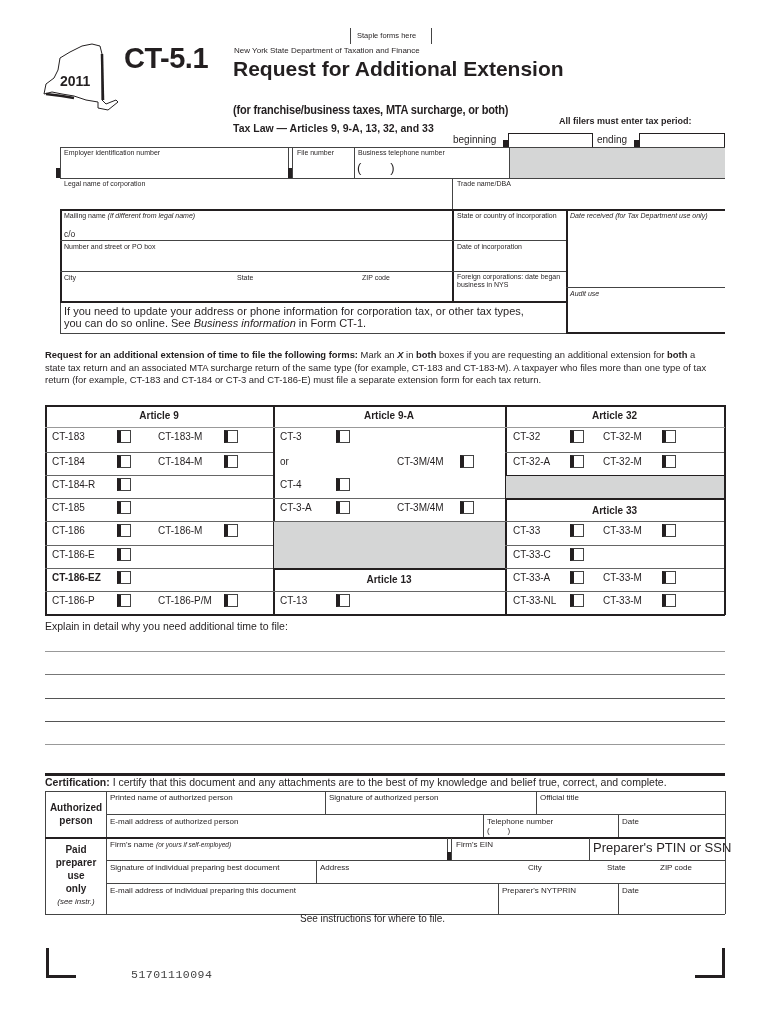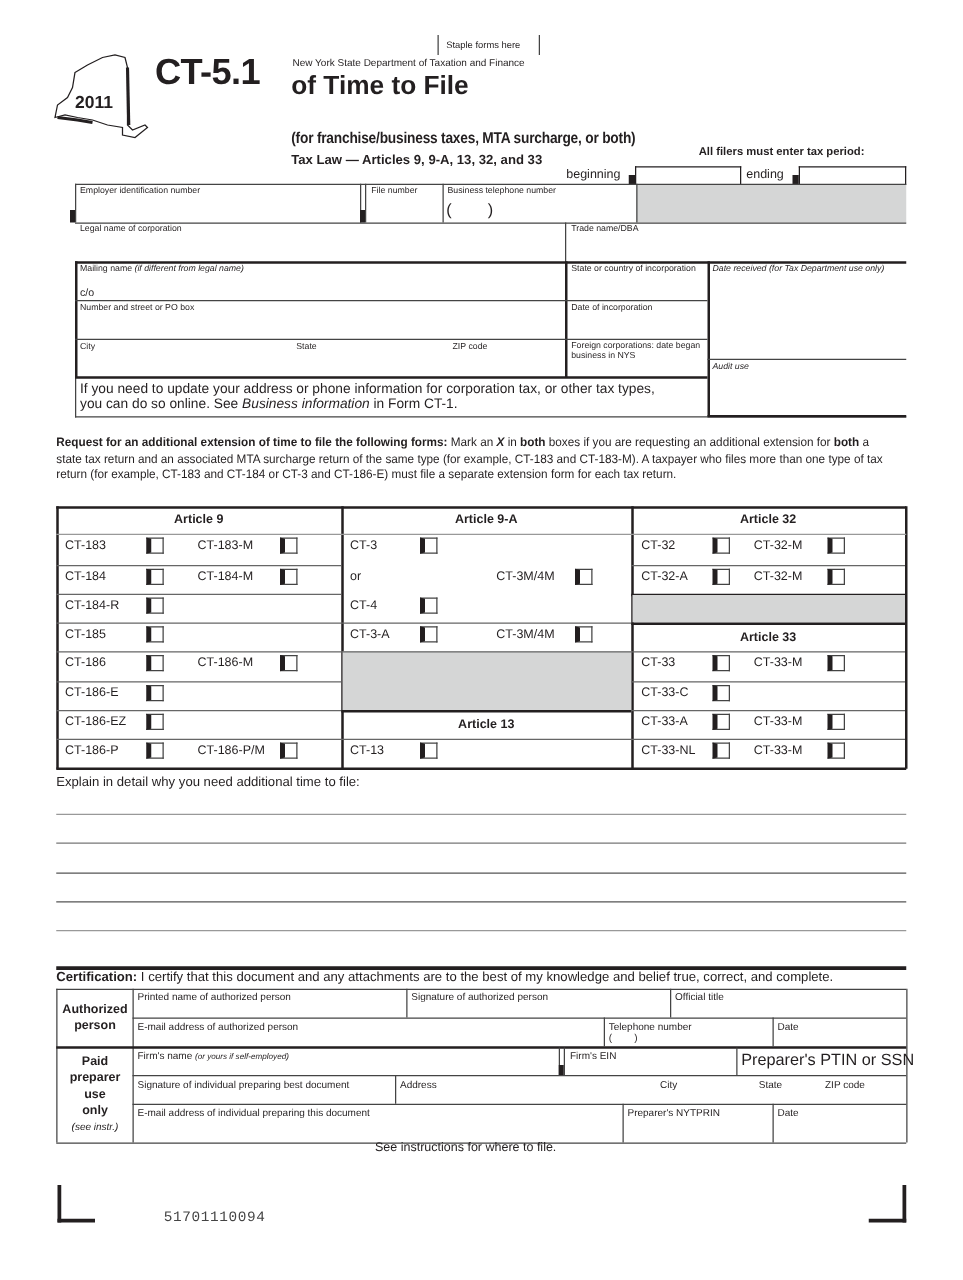--- a/index.html
+++ b/index.html
@@ -56,21 +56,21 @@
 
 <svg class="abs ny-map" viewBox="0 0 80 72">
   <path d="M20 18 L30 12 L42 6 L52 4 L60 6 L62 14 L62 60 L66 64 L76 60 L78 62 L68 70 L58 68 L58 62 L46 60 L34 56 L22 54 L12 52 L4 54 L6 44 L14 38 L18 30 Z" fill="#fff" stroke="#231f20" stroke-width="1"></path>
   <path d="M62 14 L63 60" stroke="#231f20" stroke-width="2.5"></path>
   <path d="M6 54 L22 56 L34 58" stroke="#231f20" stroke-width="2.5" fill="none"></path>
 </svg>
 <div class="abs year">2011</div>
 <div class="abs formno">CT-5.1</div>
 <div class="abs dept">New York State Department of Taxation and Finance</div>
 <div class="abs title1">
-  <div>of Time to File</div>
+  <div>Request for Additional Extension</div>
 </div>
 <div class="abs subtitle">(for franchise/business taxes, MTA surcharge, or both)</div>
 <div class="abs taxlaw">Tax Law — Articles 9, 9-A, 13, 32, and 33</div>
 <div class="abs allfilers">All filers must enter tax period:</div>
 <div class="abs beg-lbl">beginning</div>
 <div class="abs marker" style="left:503px;top:140px;width:5px;height:8px;"></div>
 <div class="abs period-box" style="left:508px;top:133px;width:85px;"></div>
 <div class="abs end-lbl">ending</div>
 <div class="abs marker" style="left:634px;top:140px;width:5px;height:8px;"></div>
 <div class="abs period-box" style="left:639px;top:133px;width:86px;"></div>
@@ -173,21 +173,21 @@
     <div class="cb" style="left:117px;top:501px;"></div>
     <div class="hline" style="left:45px;top:521px;width:228px;border-color:#666;"></div>
     <div class="cell-lbl" style="left:52px;top:525px;">CT-186</div>
     <div class="cb" style="left:117px;top:524px;"></div>
     <div class="cell-lbl" style="left:158px;top:525px;">CT-186-M</div>
     <div class="cb" style="left:224px;top:524px;"></div>
     <div class="hline" style="left:45px;top:545px;width:228px;border-color:#666;"></div>
     <div class="cell-lbl" style="left:52px;top:549px;">CT-186-E</div>
     <div class="cb" style="left:117px;top:548px;"></div>
     <div class="hline" style="left:45px;top:568px;width:228px;border-color:#666;"></div>
-    <div class="cell-lbl" style="left:52px;top:572px;">CT-186-EZ</div>
+    <div class="cell-lbl" style="left:52px;top:572px;font-weight:bold;">CT-186-EZ</div>
     <div class="cb" style="left:117px;top:571px;"></div>
     <div class="hline" style="left:45px;top:591px;width:228px;border-color:#666;"></div>
     <div class="cell-lbl" style="left:52px;top:595px;">CT-186-P</div>
     <div class="cb" style="left:117px;top:594px;"></div>
     <div class="cell-lbl" style="left:158px;top:595px;">CT-186-P/M</div>
     <div class="cb" style="left:224px;top:594px;"></div>
     <div class="cell-lbl" style="left:280px;top:431px;">CT-3</div>
     <div class="cb" style="left:336px;top:430px;"></div>
     <div class="cell-lbl" style="left:280px;top:456px;">or</div>
     <div class="cell-lbl" style="left:397px;top:456px;">CT-3M/4M</div>

